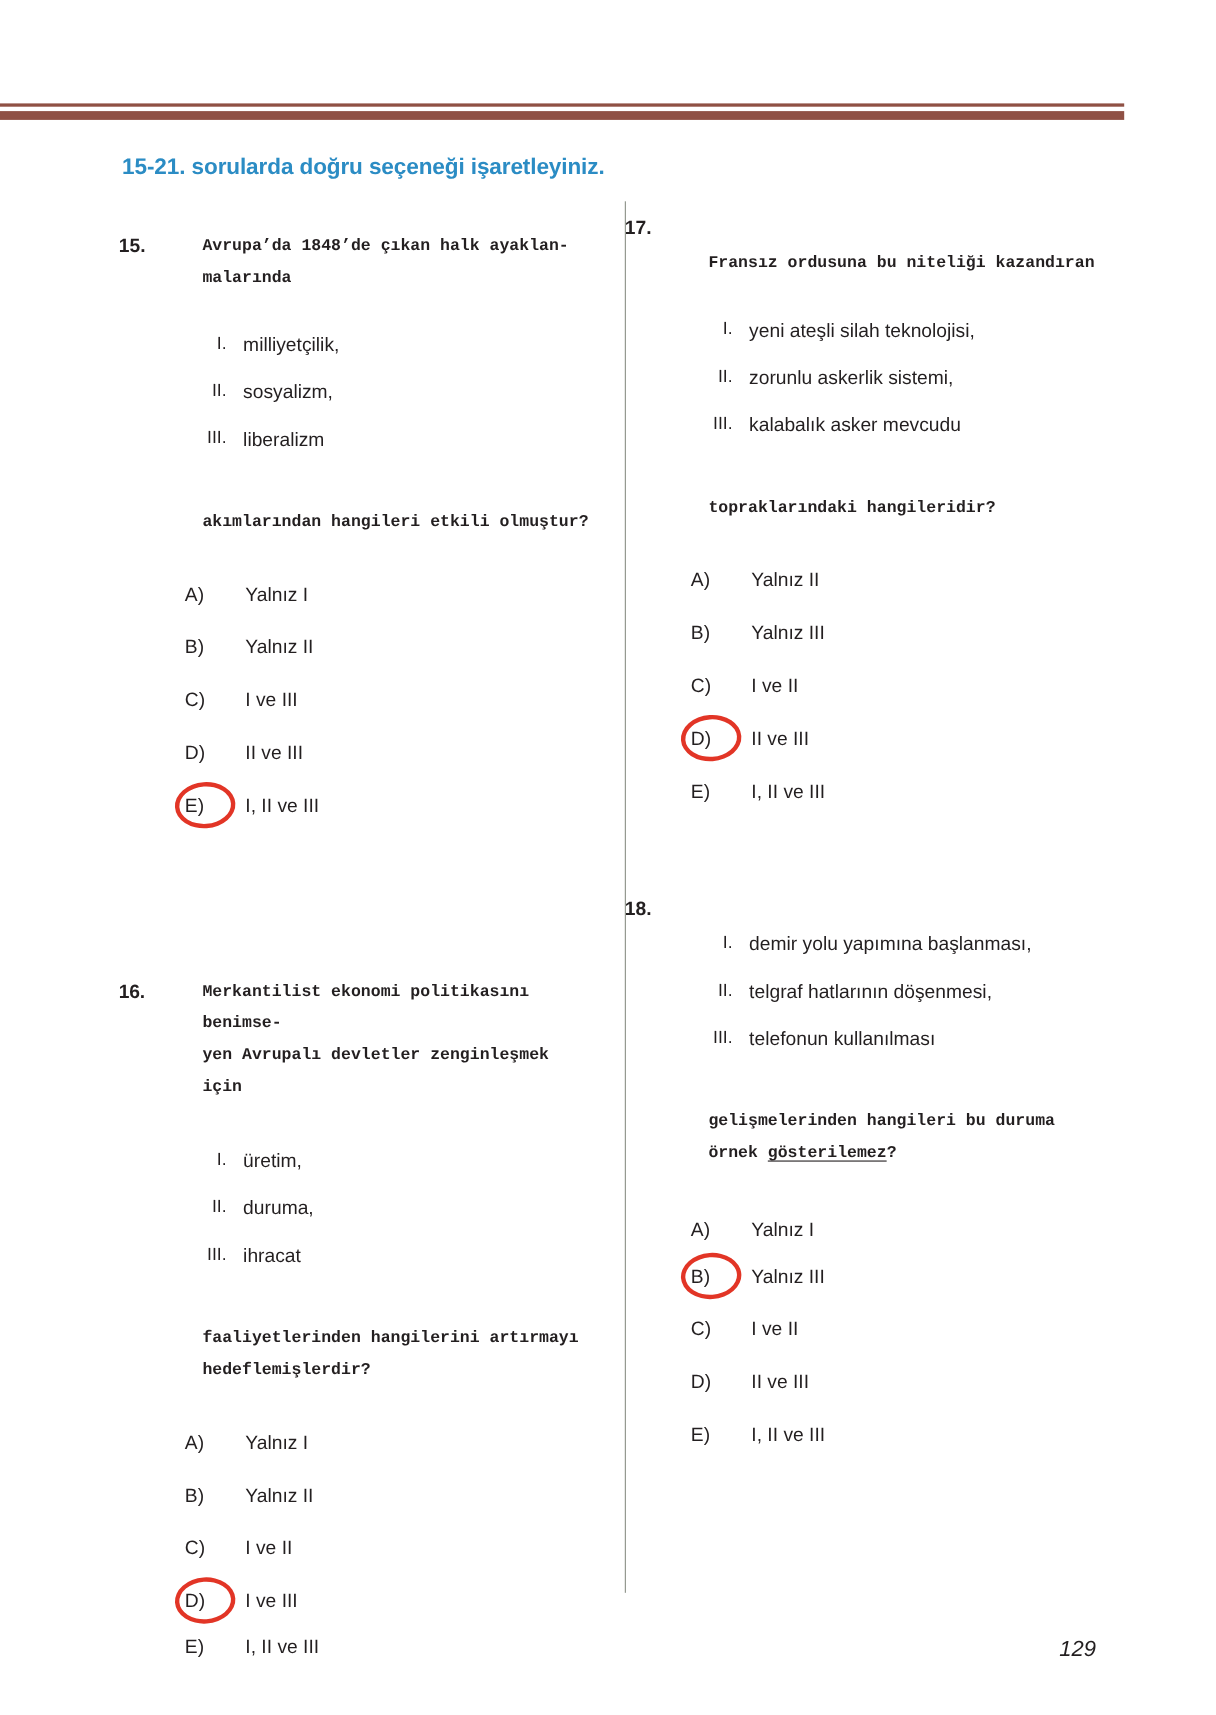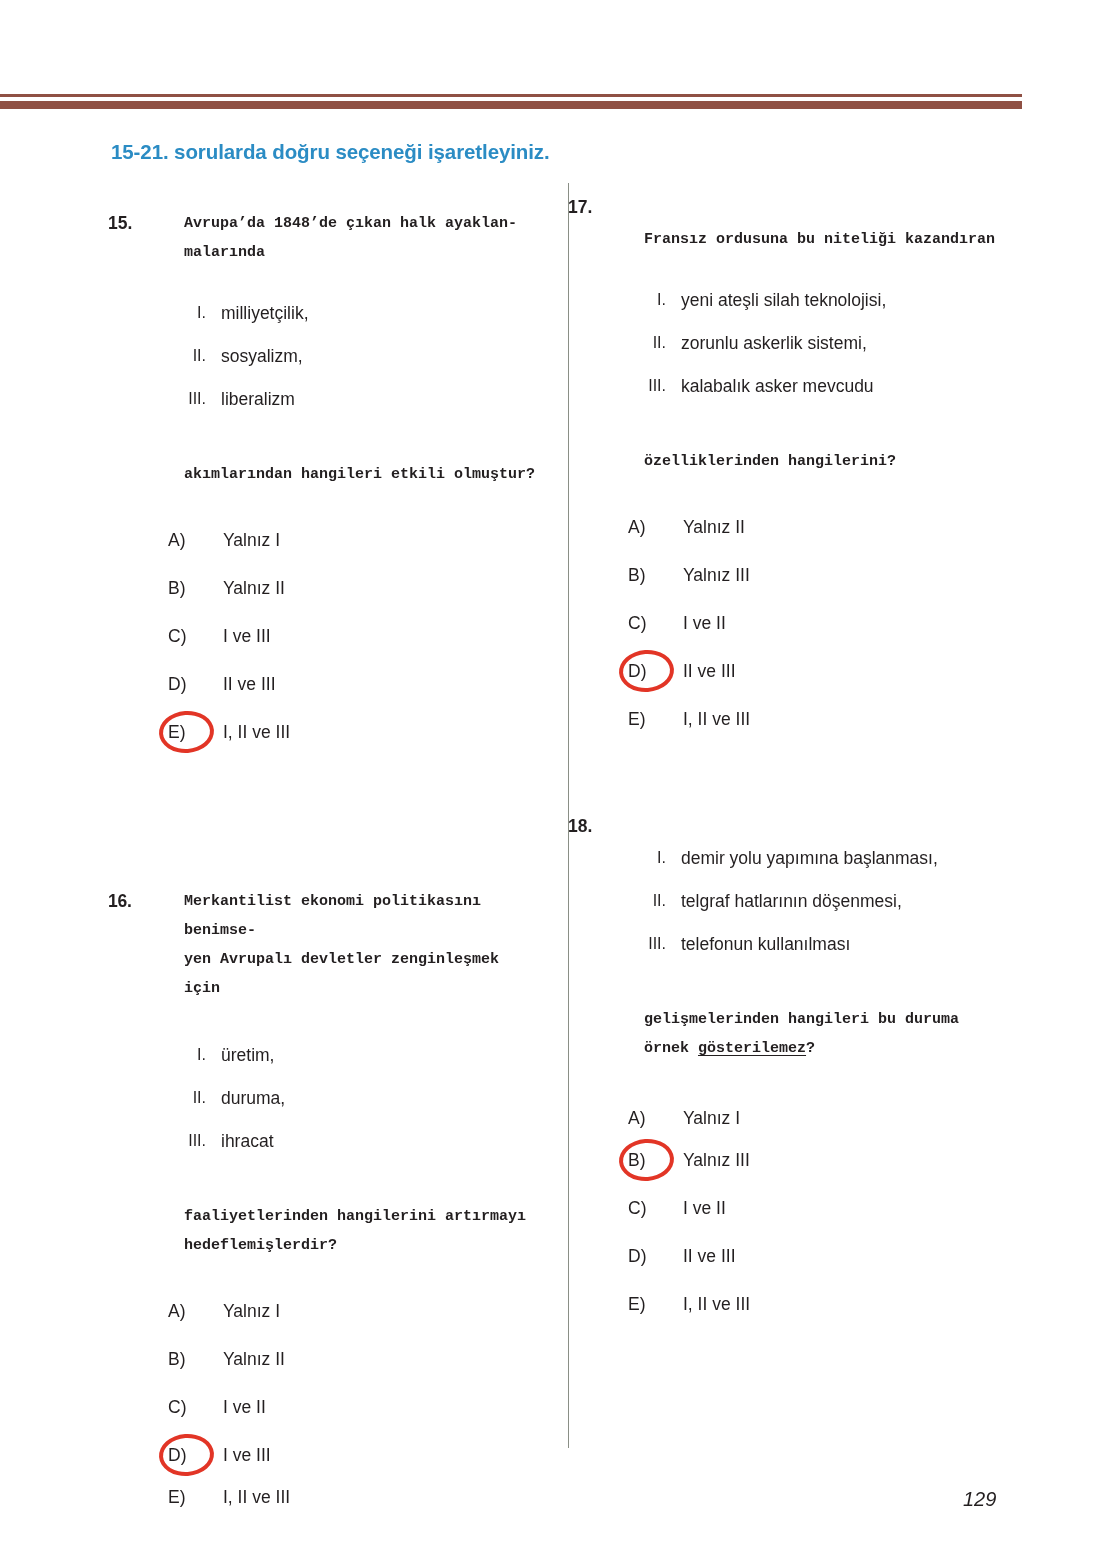--- a/index.html
+++ b/index.html
@@ -318,21 +318,21 @@
           <li>
             <span class="rn">II.</span>
             <span>zorunlu askerlik sistemi,</span>
           </li>
           <li>
             <span class="rn">III.</span>
             <span>kalabalık asker mevcudu</span>
           </li>
         </ul>
         <div class="gap-sm"></div>
-        <div class="q-stem bold nojustify">özelliklerinden hangilerini?</div>
+        <div class="q-stem bold nojustify">topraklarındaki hangileridir?</div>
         <div class="gap-md"></div>
         <ul class="options">
           <li>
             <span class="opt-letter">A)</span>
             <span class="opt-text">Yalnız II</span>
           </li>
           <li>
             <span class="opt-letter">B)</span>
             <span class="opt-text">Yalnız III</span>
           </li>

